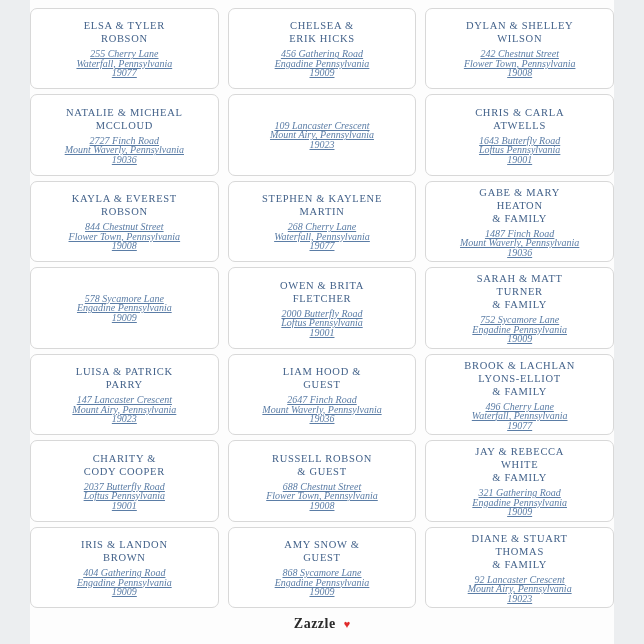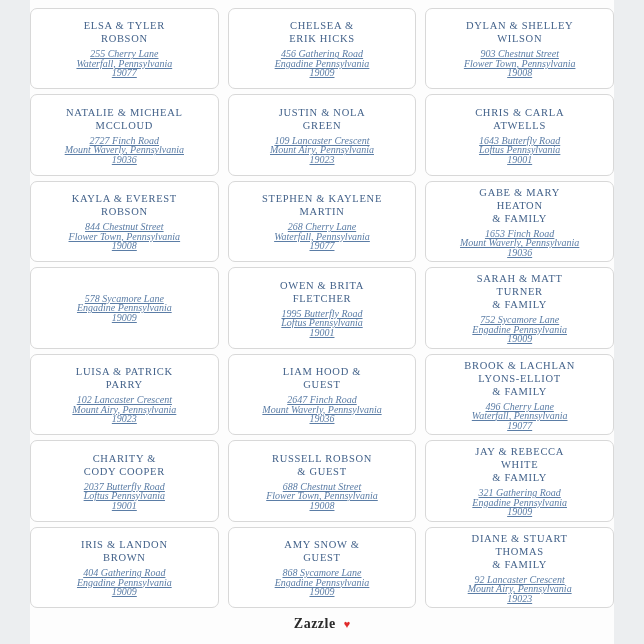--- a/index.html
+++ b/index.html
@@ -35,21 +35,20 @@
     row-gap: 5px;
     width: 584px;
     height: 600px;
   }
   .label {
     border: 1px solid #d8d8d8;
     border-radius: 7px;
     background: #ffffff;
     display: flex;
     flex-direction: column;
-    align-items: center;
     justify-content: center;
     box-sizing: border-box;
     padding: 4px 6px;
     overflow: hidden;
   }
   .name {
     color: #43628a;
     font-family: "Liberation Serif", serif;
     font-size: 10.5px;
     letter-spacing: 0.7px;
@@ -144,41 +143,37 @@
             <span class="addr-line">Engadine Pennsylvania</span>
             <span class="addr-line">19009</span>
           </div>
         </div>
         <div class="label">
           <div class="name">
             <span class="name-line">Dylan &amp; Shelley</span>
             <span class="name-line">Wilson</span>
           </div>
           <div class="addr">
-            <span class="addr-line">903 Chestnut Street</span>
+            <span class="addr-line">242 Chestnut Street</span>
             <span class="addr-line">Flower Town, Pennsylvania</span>
             <span class="addr-line">19008</span>
           </div>
         </div>
         <div class="label">
           <div class="name">
             <span class="name-line">Natalie &amp; Micheal</span>
             <span class="name-line">McCloud</span>
           </div>
           <div class="addr">
             <span class="addr-line">2727 Finch Road</span>
             <span class="addr-line">Mount Waverly, Pennsylvania</span>
             <span class="addr-line">19036</span>
           </div>
         </div>
         <div class="label">
-          <div class="name">
-            <span class="name-line">Justin &amp; Nola</span>
-            <span class="name-line">Green</span>
-          </div>
           <div class="addr">
             <span class="addr-line">109 Lancaster Crescent</span>
             <span class="addr-line">Mount Airy, Pennsylvania</span>
             <span class="addr-line">19023</span>
           </div>
         </div>
         <div class="label">
           <div class="name">
             <span class="name-line">Chris &amp; Carla</span>
             <span class="name-line">Atwells</span>
@@ -211,39 +206,39 @@
             <span class="addr-line">19077</span>
           </div>
         </div>
         <div class="label">
           <div class="name">
             <span class="name-line">Gabe &amp; Mary</span>
             <span class="name-line">Heaton</span>
             <span class="name-line">&amp; Family</span>
           </div>
           <div class="addr">
-            <span class="addr-line">1653 Finch Road</span>
+            <span class="addr-line">1487 Finch Road</span>
             <span class="addr-line">Mount Waverly, Pennsylvania</span>
             <span class="addr-line">19036</span>
           </div>
         </div>
         <div class="label">
           <div class="addr">
             <span class="addr-line">578 Sycamore Lane</span>
             <span class="addr-line">Engadine Pennsylvania</span>
             <span class="addr-line">19009</span>
           </div>
         </div>
         <div class="label">
           <div class="name">
             <span class="name-line">Owen &amp; Brita</span>
             <span class="name-line">Fletcher</span>
           </div>
           <div class="addr">
-            <span class="addr-line">1995 Butterfly Road</span>
+            <span class="addr-line">2000 Butterfly Road</span>
             <span class="addr-line">Loftus Pennsylvania</span>
             <span class="addr-line">19001</span>
           </div>
         </div>
         <div class="label">
           <div class="name">
             <span class="name-line">Sarah &amp; Matt</span>
             <span class="name-line">Turner</span>
             <span class="name-line">&amp; Family</span>
           </div>
@@ -252,21 +247,21 @@
             <span class="addr-line">Engadine Pennsylvania</span>
             <span class="addr-line">19009</span>
           </div>
         </div>
         <div class="label">
           <div class="name">
             <span class="name-line">Luisa &amp; Patrick</span>
             <span class="name-line">Parry</span>
           </div>
           <div class="addr">
-            <span class="addr-line">102 Lancaster Crescent</span>
+            <span class="addr-line">147 Lancaster Crescent</span>
             <span class="addr-line">Mount Airy, Pennsylvania</span>
             <span class="addr-line">19023</span>
           </div>
         </div>
         <div class="label">
           <div class="name">
             <span class="name-line">Liam Hood &amp;</span>
             <span class="name-line">Guest</span>
           </div>
           <div class="addr">

